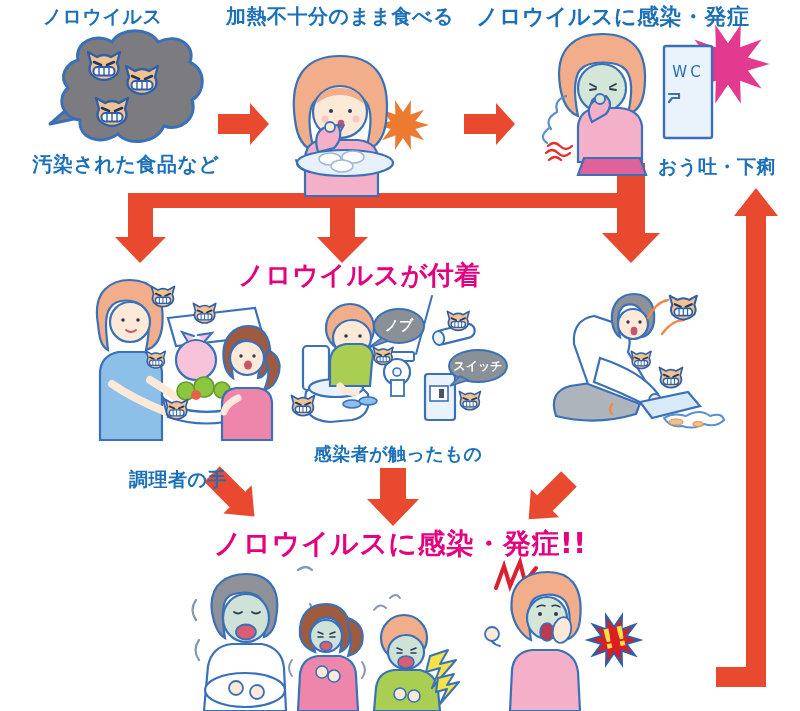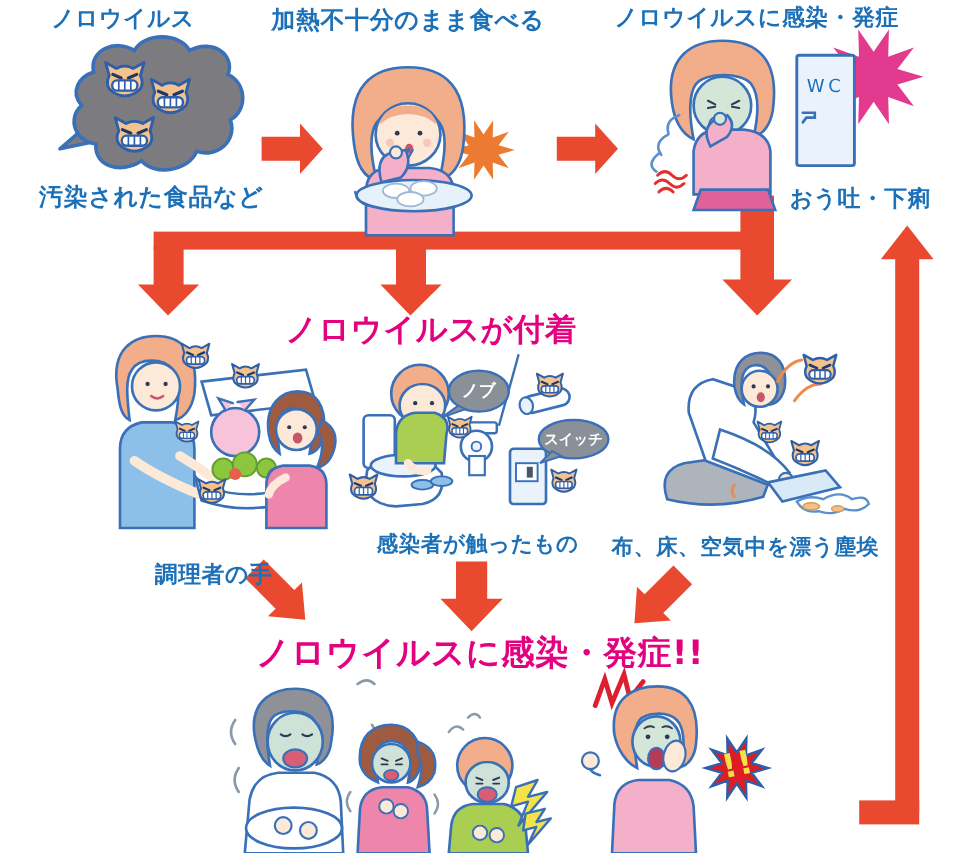--- a/index.html
+++ b/index.html
@@ -226,28 +226,28 @@
     <ellipse cx="562" cy="630" rx="9" ry="13" fill="#FDE9D8" stroke="#3A70B8" stroke-width="1.8" transform="rotate(14 562 630)"></ellipse>
     <path d="M500,646 q-10,-2 -10,-12" stroke="#3A70B8" stroke-width="2" fill="none"></path>
     <circle cx="492" cy="634" r="7" fill="#FDE9D8" stroke="#3A70B8" stroke-width="1.8"></circle>
     <use href="#star10" transform="translate(614,640)" fill="#DD1C24" stroke="#2E5FA8" stroke-width="2"></use>
   </g>
 </svg>
 
 <div class="lbl" style="left:40px;top:6px;width:125px;font-size:19px">ノロウイルス</div>
 <div class="lbl" style="left:28px;top:153px;width:196px;font-size:20px">汚染された食品など</div>
 <div class="lbl" style="left:226px;top:5px;width:228px;font-size:20px">加熱不十分のまま食べる</div>
-<div class="lbl" style="left:512px;top:5px;width:230px;font-size:19px">ノロウイルスに感染・発症</div>
+<div class="lbl" style="left:476px;top:5px;width:230px;font-size:22px">ノロウイルスに感染・発症</div>
 <div class="lbl wc" style="left:664px;top:64px;width:48px;font-size:15px">WC</div>
 <div class="lbl" style="left:653px;top:156px;width:128px;font-size:19px">おう吐・下痢</div>
 
 <div class="lbl pink" style="left:238px;top:261px;width:234px;font-size:26px">ノロウイルスが付着</div>
 
 <div class="lbl" style="left:116px;top:469px;width:124px;font-size:19px">調理者の手</div>
 <div class="lbl" style="left:306px;top:444px;width:184px;font-size:18px">感染者が触ったもの</div>
 <div class="lbl two-line" style="left:488px;top:425px;width:266px;font-size:18px"><br>
-  <span>布、床、空気中を漂う塵埃</span></div>
+  </div>
 
 <div class="bubble-txt" style="left:384px;top:317px;width:30px;font-size:14px">ノブ</div>
 <div class="bubble-txt" style="left:452px;top:358px;width:52px;font-size:12px">スイッチ</div>
 
 <div class="lbl pink" style="left:200px;top:528px;width:400px;font-size:28px">ノロウイルスに感染・発症!!</div>
 <div class="bang" style="left:598px;top:622px;width:34px;font-size:27px">!!</div>
 
 </body></html>

